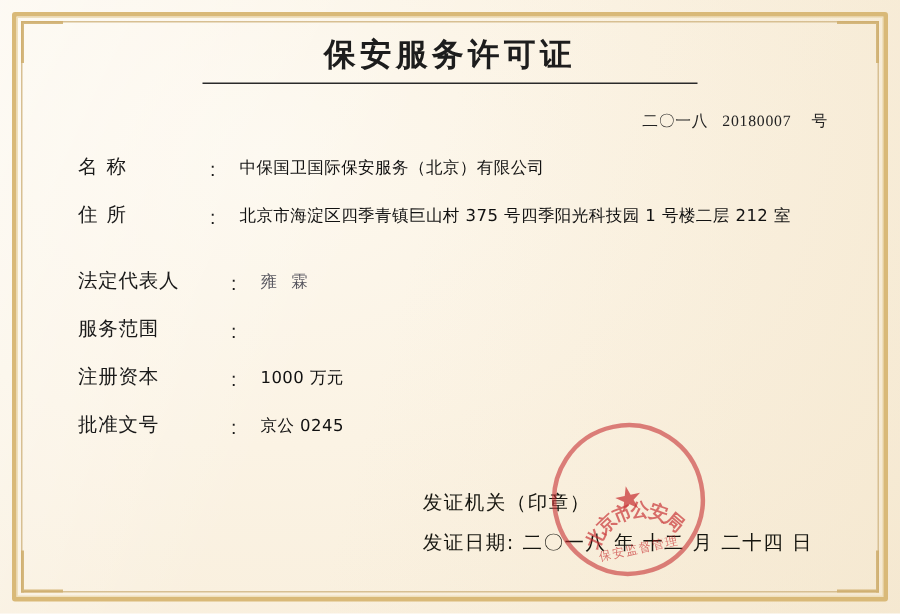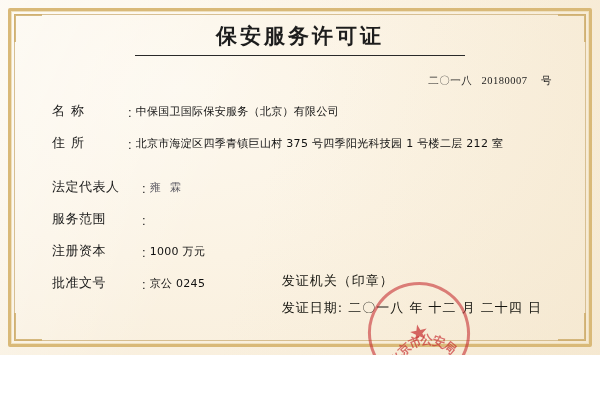--- a/index.html
+++ b/index.html
@@ -9,21 +9,21 @@
   body {
     width: 600px;
     height: 409px;
     background: #ffffff;
     font-family: "Liberation Sans", sans-serif;
     overflow: hidden;
   }
   .certificate {
     position: relative;
     width: 600px;
-    height: 355px;
+    height: 409px;
     box-sizing: border-box;
     background:
       radial-gradient(ellipse at 30% 25%, #fdf8ee 0%, #fbf3e4 45%, #f7ecd8 100%);
     overflow: hidden;
   }
   
   .paper-wash {
     position: absolute;
     inset: 0;
     background:
@@ -102,20 +102,21 @@
   }
 
   .field-block {
     margin-top: 12px;
     padding-left: 22px;
   }
   .field-row {
     display: flex;
     align-items: flex-end;
     margin-top: 14px;
+    gap: 12px;
   }
   .field-label {
     font-size: 13px;
     color: #1a1a1a;
     letter-spacing: 6px;
     width: 78px;
     flex: none;
     font-family: "DejaVu Sans", sans-serif;
   }
   .field-label.tight {

